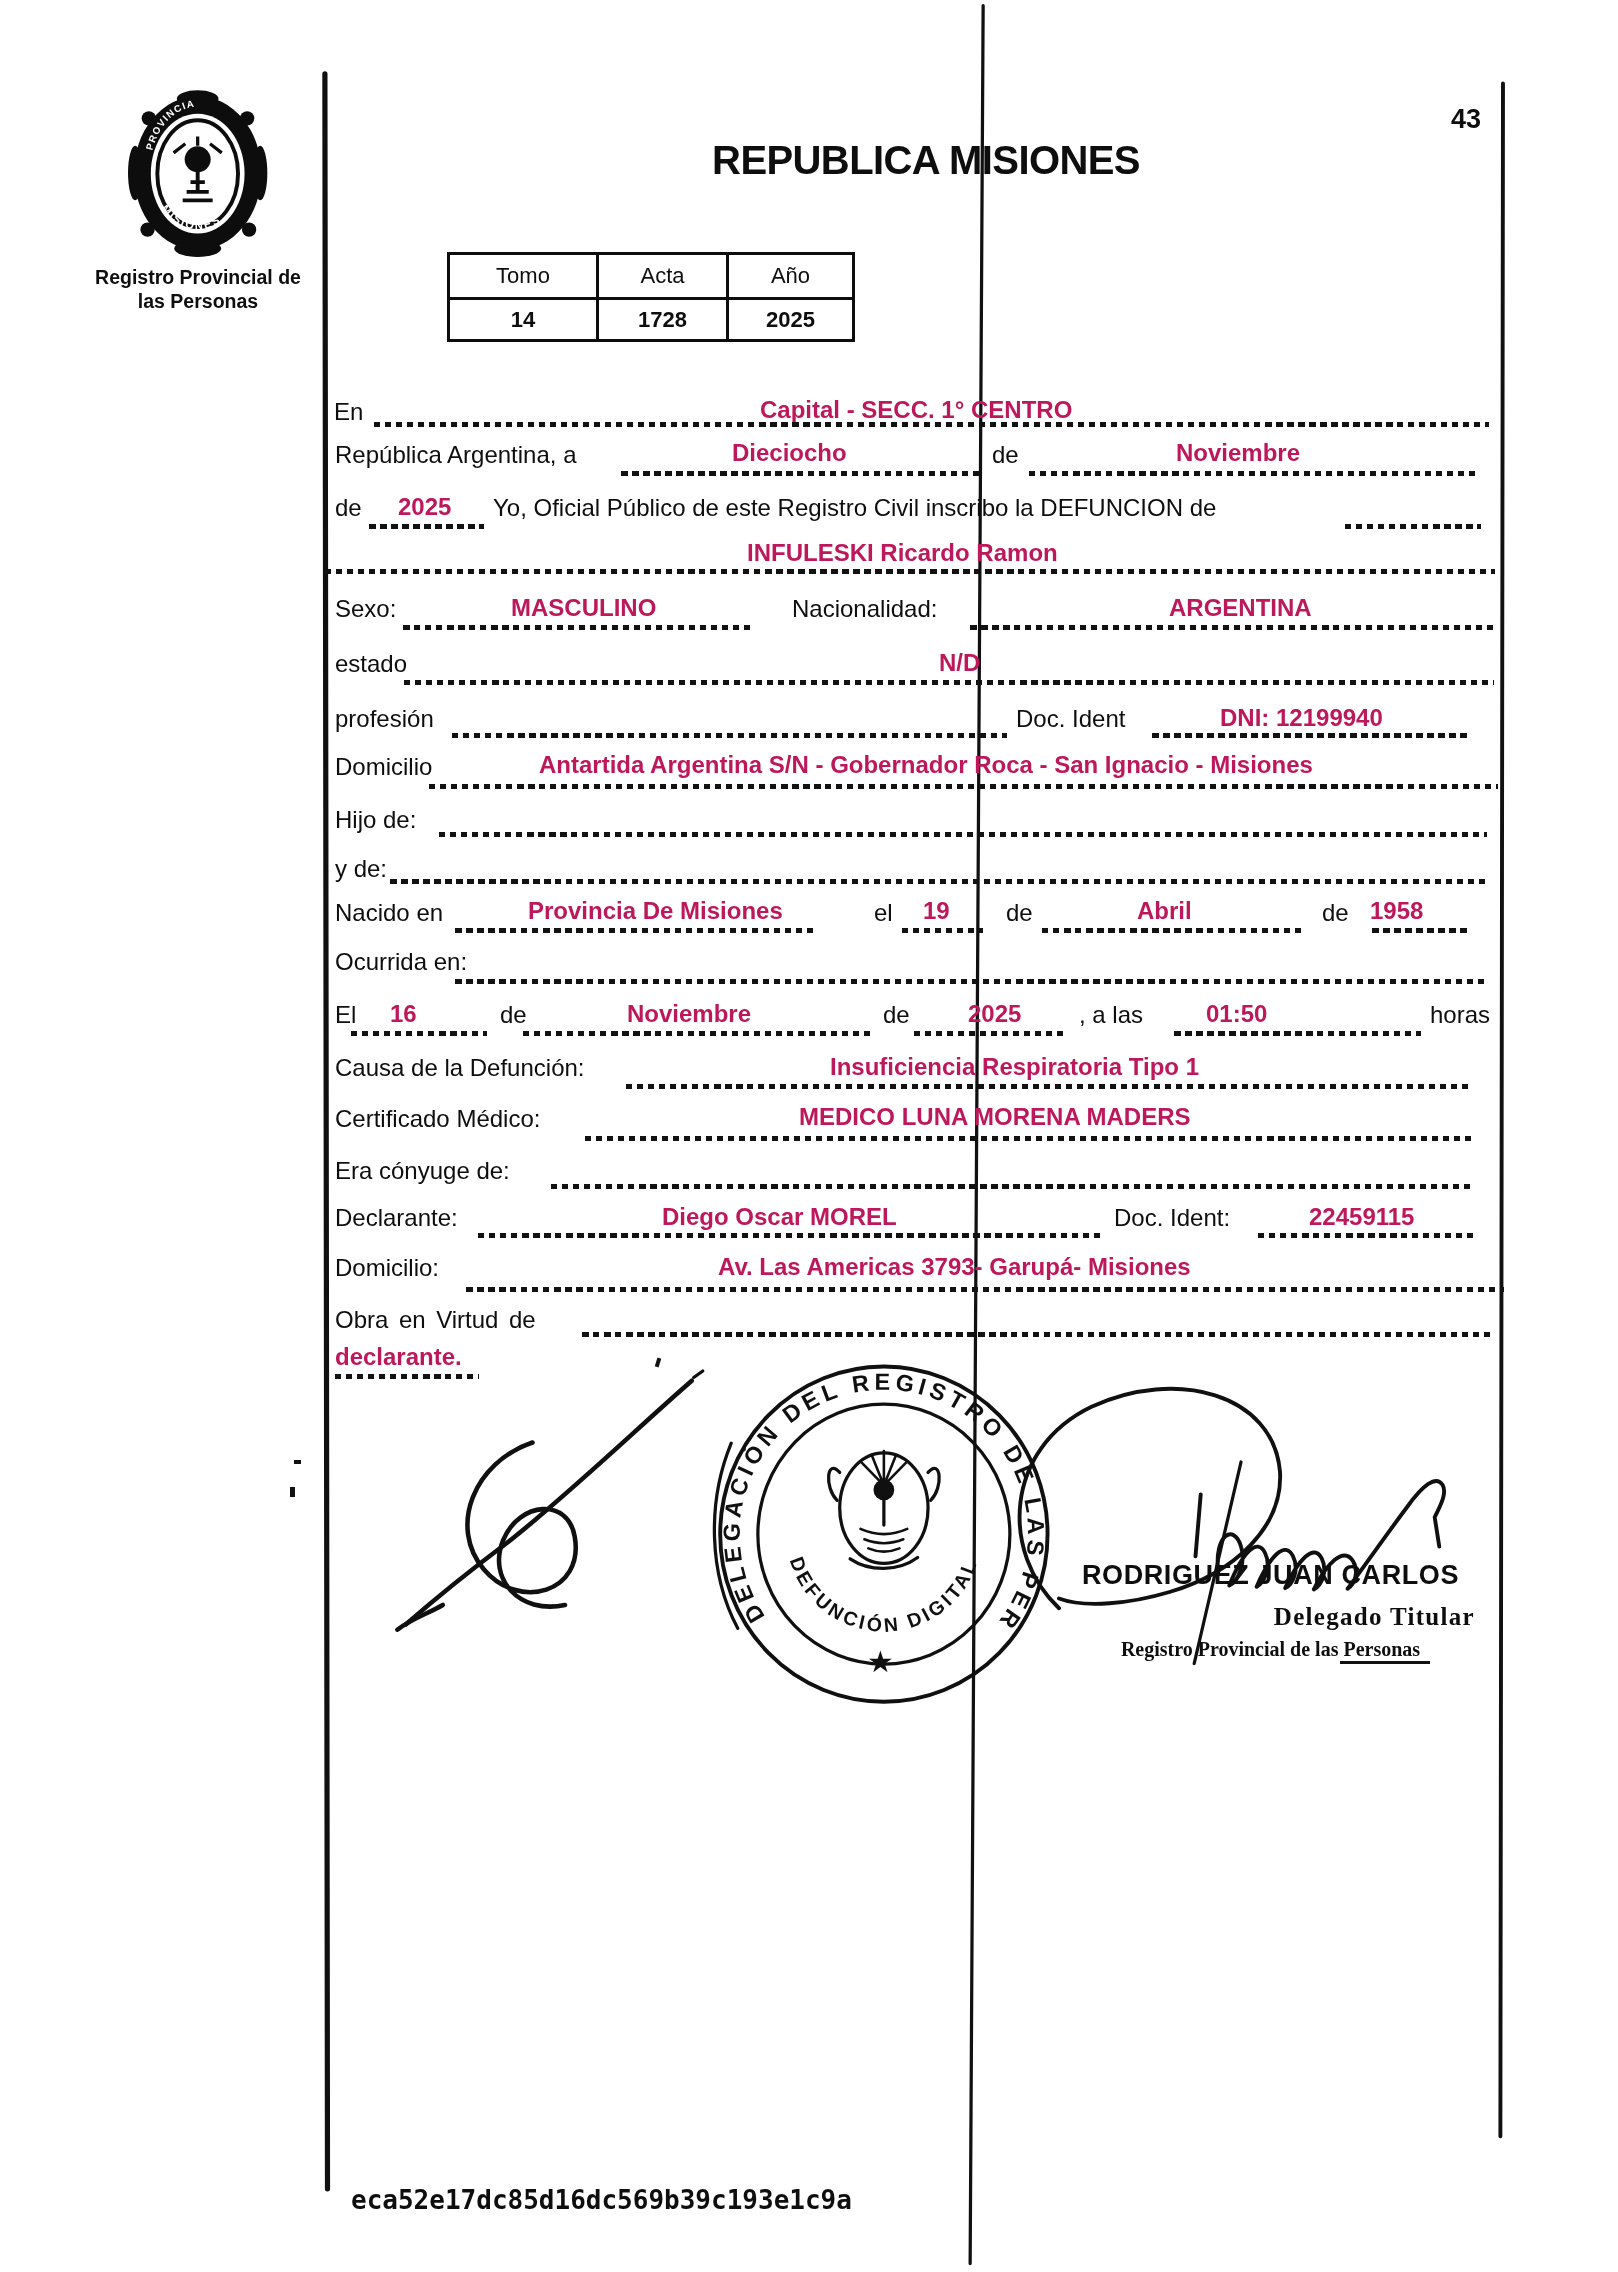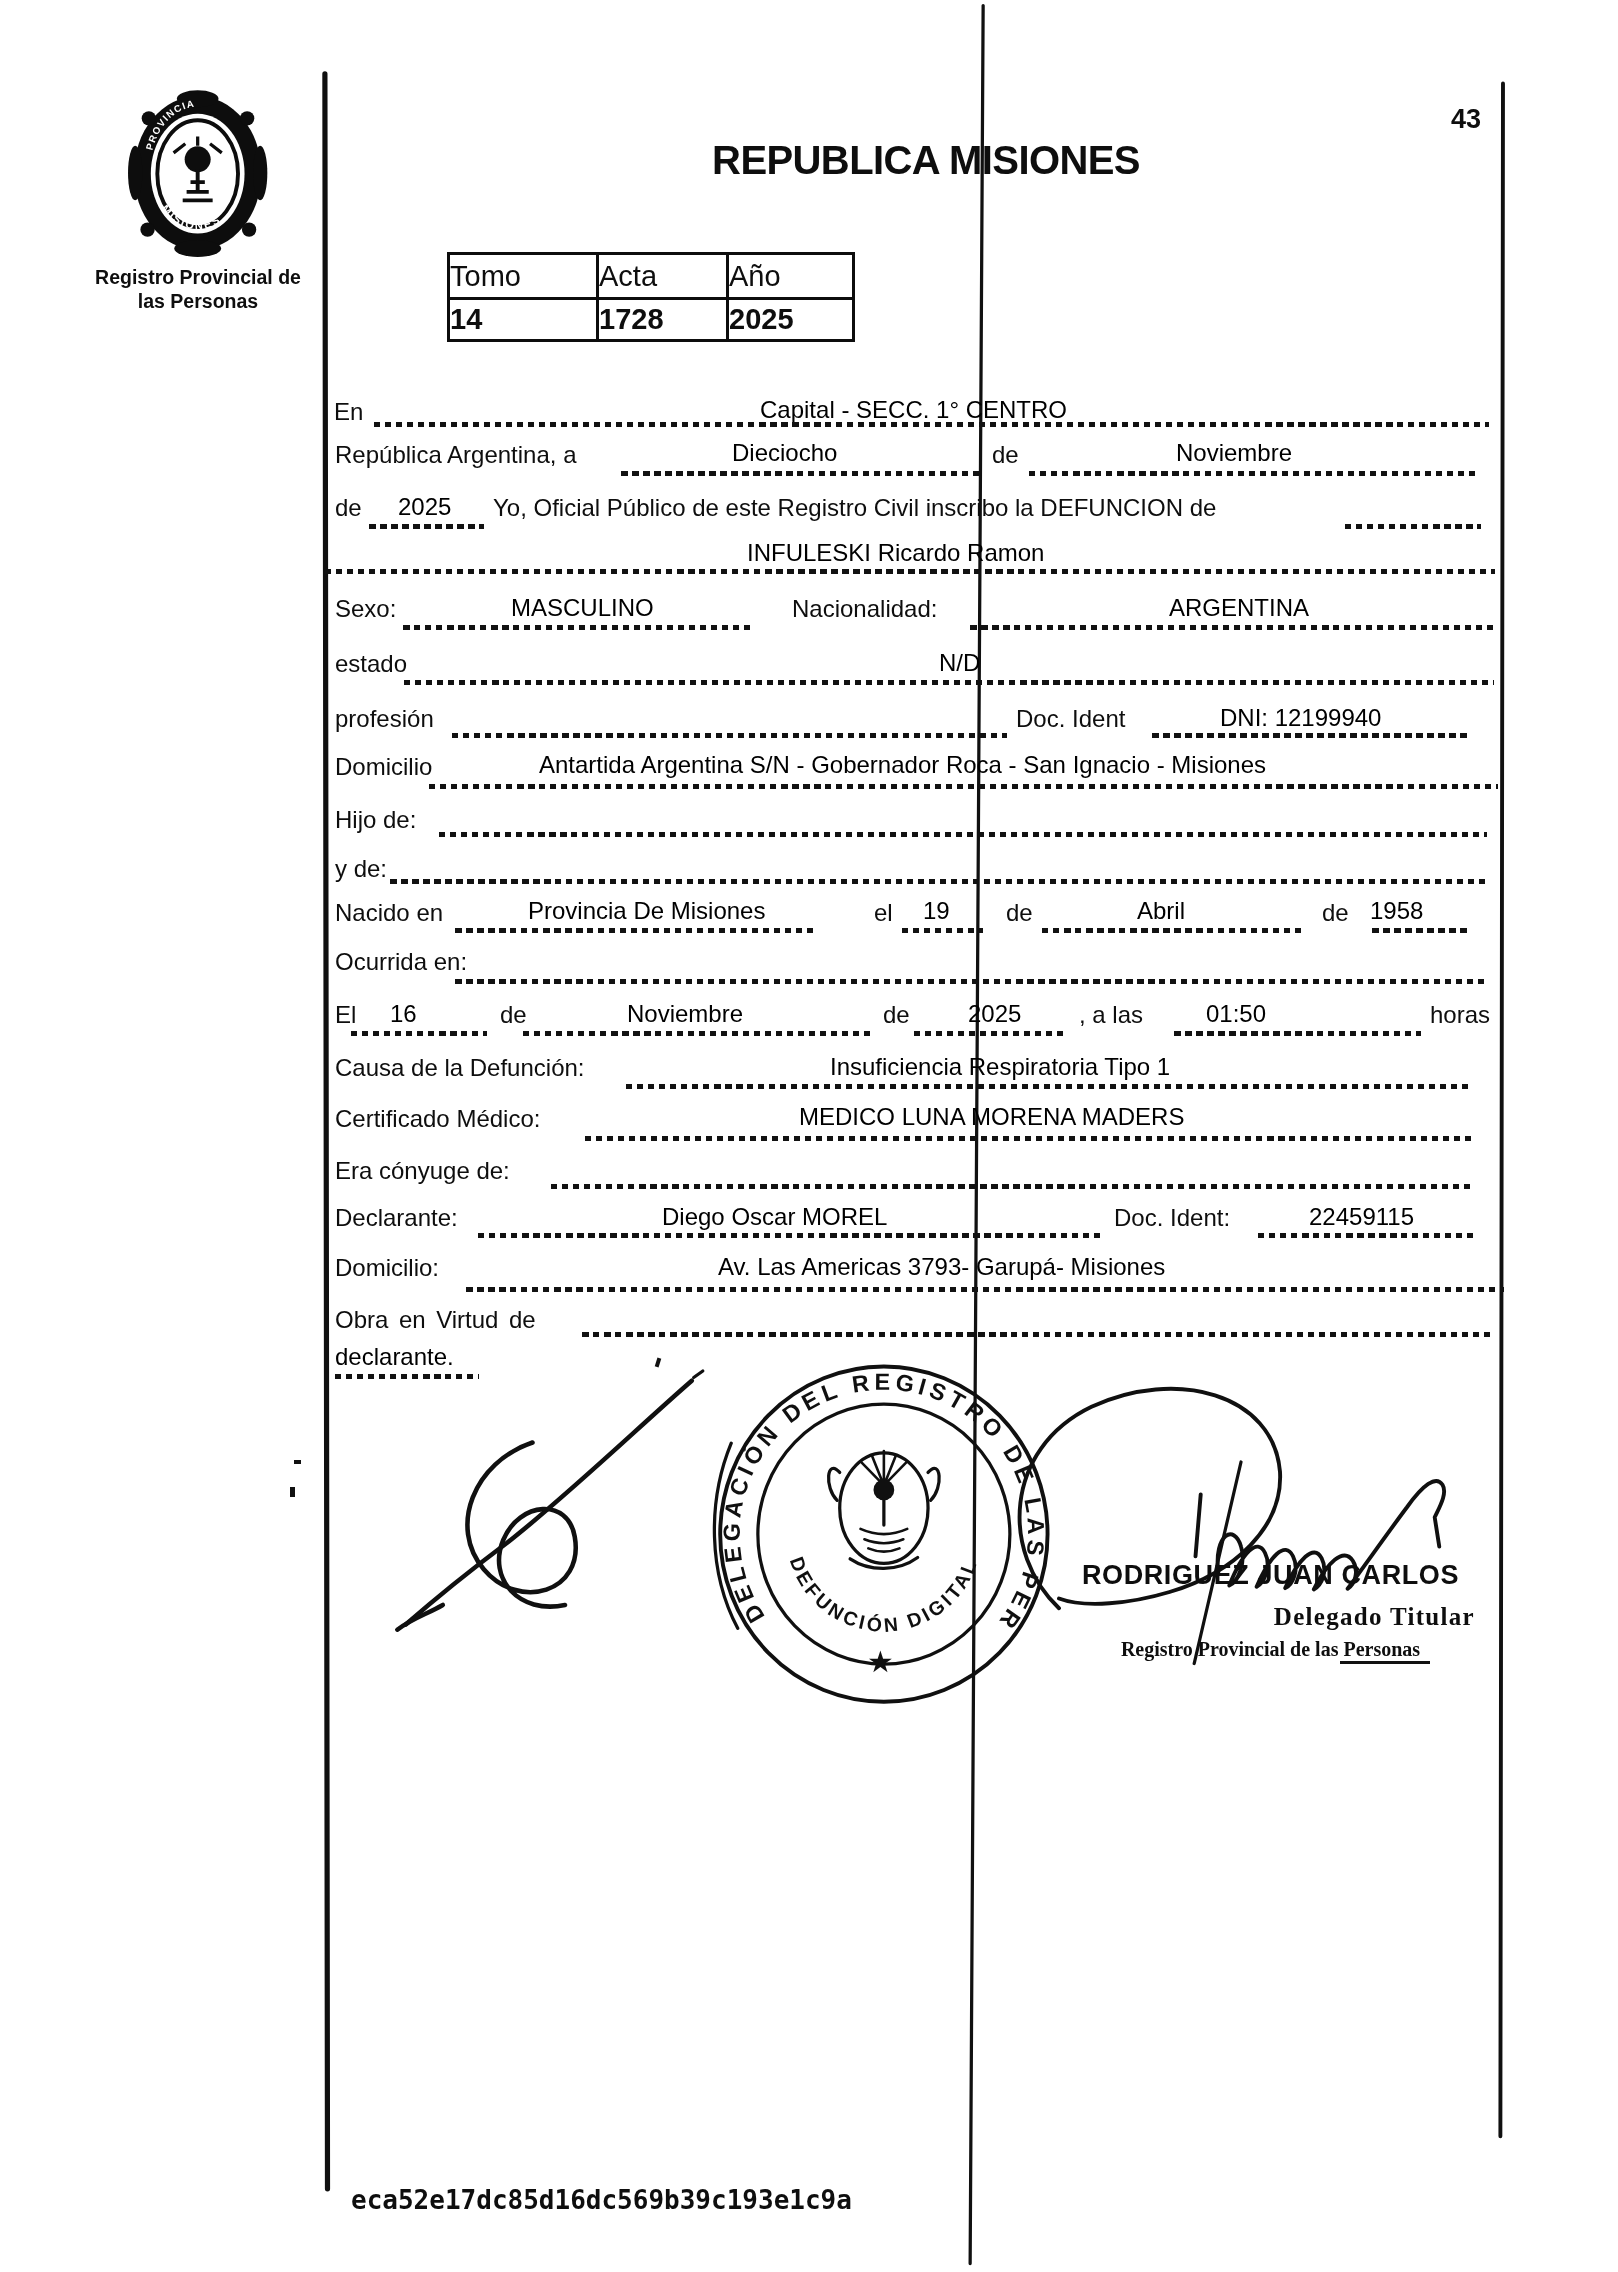--- a/index.html
+++ b/index.html
@@ -1,29 +1,29 @@
 <!DOCTYPE html>
 <html style="font-size:10.4px"><head>
 <meta charset="utf-8">
 <style>
   html,body{margin:0;padding:0;background:#e8e8e8;}
   .page{
     position:relative;width:1618px;height:2273px;background:#ffffff;
     font-family:"Liberation Sans", sans-serif;color:#0e0e0e;overflow:hidden;
   }
   .l{position:absolute;font-size:24px;white-space:nowrap;color:#0e0e0e;}
-  .v{position:absolute;font-size:24px;font-weight:normal;white-space:nowrap;color:#000000;}
+  .v{position:absolute;font-size:24px;font-weight:bold;white-space:nowrap;color:#be185d;}
   .dots{position:absolute;height:5.2px;background:repeating-linear-gradient(90deg,#121212 0 6.5px,transparent 6.5px 11px);}
   .title{position:absolute;left:611px;top:138px;width:630px;text-align:center;
          font-size:40px;font-weight:bold;letter-spacing:-0.6px;}
   .pagenum{position:absolute;left:1451px;top:104px;font-size:27px;font-weight:bold;}
   .orgname{position:absolute;left:91px;top:265px;width:214px;text-align:center;
            font-size:19.5px;font-weight:700;line-height:24px;}
   table.rec{position:absolute;left:447px;top:252px;border-collapse:collapse;}
-  table.rec td{border:3.2px solid #0d0d0d;text-align:left;font-size:29px;padding:0;}
+  table.rec td{border:3.2px solid #0d0d0d;text-align:center;font-size:22px;padding:0;}
   table.rec tr.hd td{height:42px;}
   table.rec tr.vl td{height:39px;font-weight:600;}
   td.c1{width:146px}td.c2{width:127px}td.c3{width:123px}
   .defbox{position:absolute;left:1002px;top:255px;width:447px;height:57px;
           border:3.9px solid #0d0d0d;box-sizing:border-box;text-align:center;
           font-size:29px;letter-spacing:1.9px;line-height:51px;}
   .just{white-space:normal;text-align:justify;text-align-last:justify;}
   .signame{position:absolute;left:1066px;top:1560px;width:409px;text-align:center;
            font-size:27px;font-weight:bold;letter-spacing:0.6px;}
   .sigtitle{position:absolute;left:1066px;top:1603px;width:409px;text-align:right;

